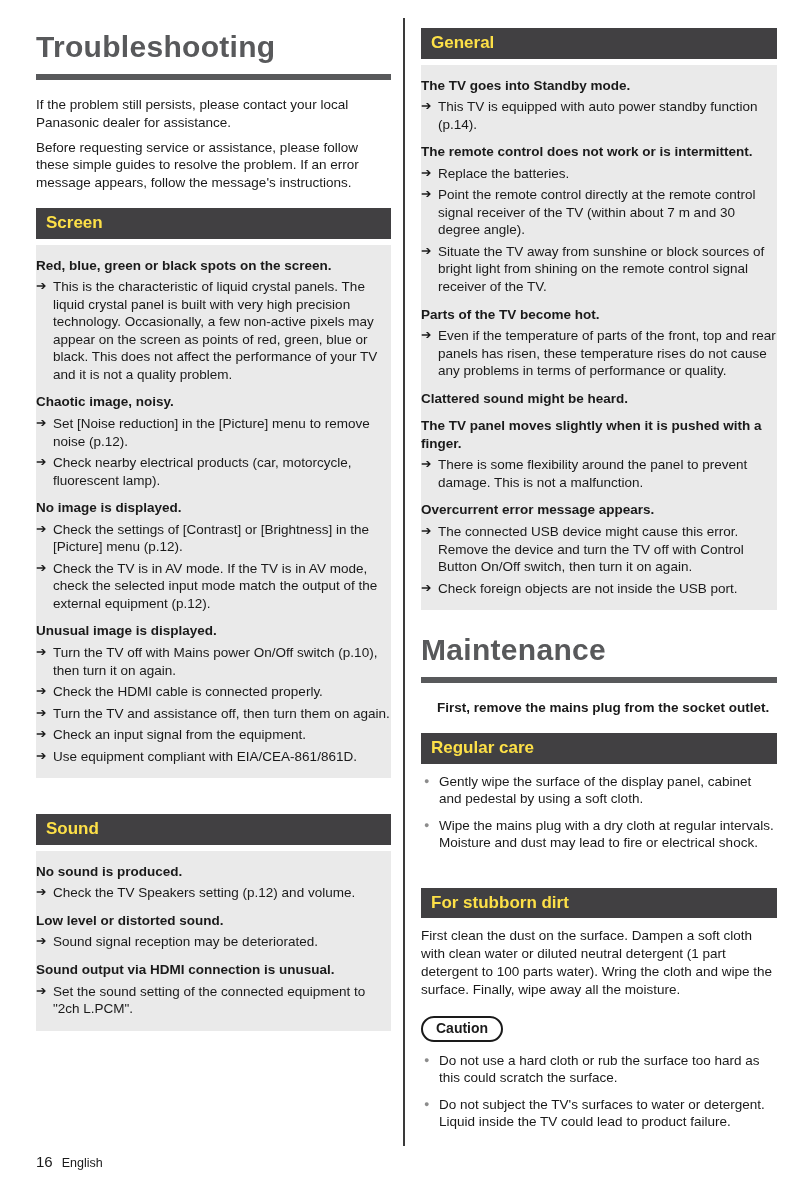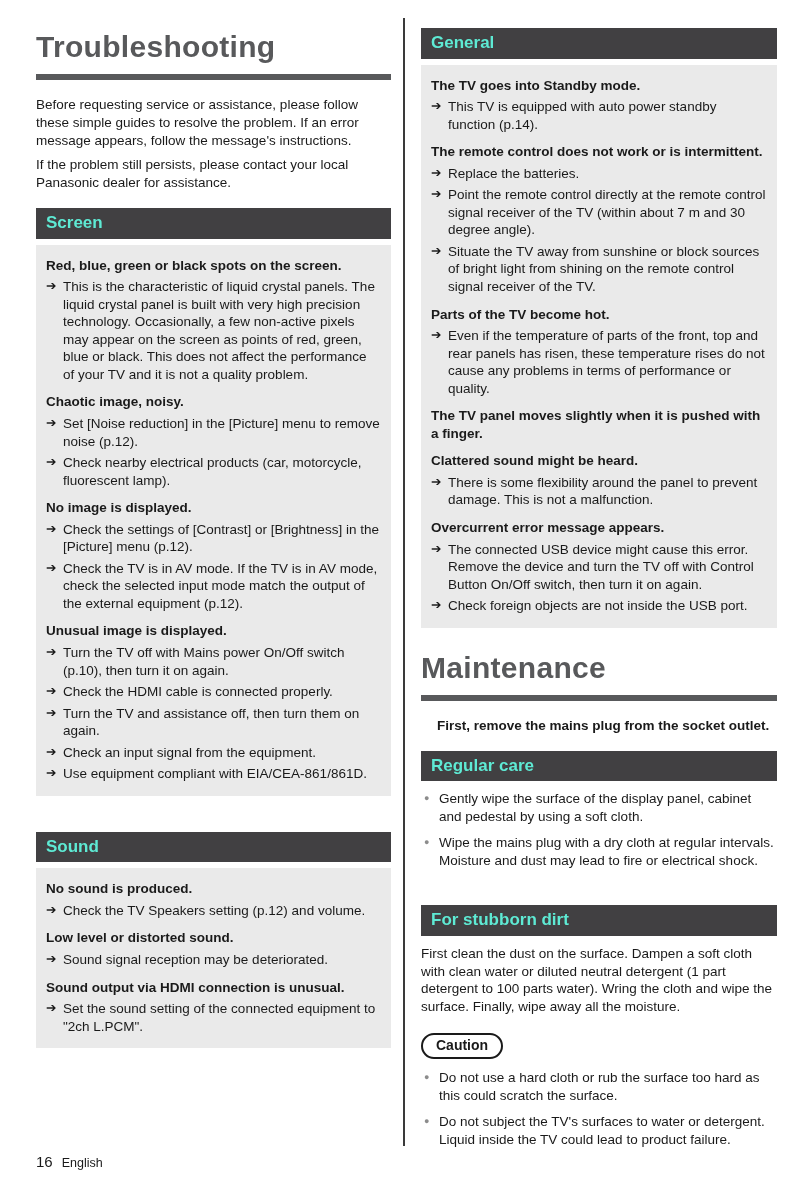--- a/index.html
+++ b/index.html
@@ -17,27 +17,27 @@
   .col-right { left:421px; top:28px; width:356px; }
 
   .big-title { font-size:30px; font-weight:bold; color:#58595b; letter-spacing:0.3px; line-height:1.1; }
   .big-title.maintenance { margin-top:23px; }
   .title-rule { height:6px; background:#58595b; margin:11px 0 16px; width:100%; }
 
   .para { font-size:13.5px; line-height:1.32; margin-bottom:7px; }
   .para.lead { font-weight:bold; margin:4px 0 14px;padding-left:16px; }
 
   .section-header {
-    background:#414042; color:#5eead4; font-size:17px; font-weight:bold;
+    background:#414042; color:#fde047; font-size:17px; font-weight:bold;
     padding:5px 10px 6px; margin-top:16px; line-height:1.15;
   }
   .col-right > .section-header:first-child { margin-top:0; }
   .section-header.gap-lg { margin-top:36px; }
 
-  .qa-box { background:#eaeaea; margin-top:6px; padding:2px 10px 13px; }
+  .qa-box { background:#eaeaea; margin-top:6px; padding:2px 0 13px; }
 
   .qa-item { display:flex; align-items:flex-start; font-size:13.5px; line-height:1.3; margin-top:4px; }
   .qa-item.q { font-weight:bold; margin-top:10px; }
   .qa-item .marker { flex:0 0 17px; }
   .qa-item.a .marker { font-size:12.5px; line-height:1.35; }
   .qa-item .text { flex:1 1 auto; }
 
   .bullet-list { margin-top:8px; }
   .bullet-list .qa-item { margin-top:9px; }
   .qa-item.bullet .marker { flex:0 0 18px; font-size:9px; line-height:1; padding-top:4px; padding-left:3px; color:#8c8c8c; }
@@ -55,22 +55,22 @@
 <body>
 
 <div class="page">
 
   <div class="divider"></div>
 
   <div class="col col-left">
     <h1 class="big-title">Troubleshooting</h1>
     <div class="title-rule"></div>
 
+    <p class="para">If the problem still persists, please contact your local Panasonic dealer for assistance.</p>
     <p class="para">Before requesting service or assistance, please follow these simple guides to resolve the problem. If an error message appears, follow the message's instructions.</p>
-    <p class="para">If the problem still persists, please contact your local Panasonic dealer for assistance.</p>
 
     <div class="section-header">Screen</div>
     <div class="qa-box">
 
         <div class="qa-item q">
 
           <span class="text">Red, blue, green or black spots on the screen.</span>
         </div>
 
         <div class="qa-item a">
@@ -214,26 +214,26 @@
           <span class="text">Parts of the TV become hot.</span>
         </div>
 
         <div class="qa-item a">
           <span class="marker">➔</span>
           <span class="text">Even if the temperature of parts of the front, top and rear panels has risen, these temperature rises do not cause any problems in terms of performance or quality.</span>
         </div>
 
         <div class="qa-item q">
 
+          <span class="text">Clattered sound might be heard.</span>
+        </div>
+
+        <div class="qa-item q">
+
           <span class="text">The TV panel moves slightly when it is pushed with a finger.</span>
-        </div>
-
-        <div class="qa-item q">
-
-          <span class="text">Clattered sound might be heard.</span>
         </div>
 
         <div class="qa-item a">
           <span class="marker">➔</span>
           <span class="text">There is some flexibility around the panel to prevent damage. This is not a malfunction.</span>
         </div>
 
         <div class="qa-item q">
 
           <span class="text">Overcurrent error message appears.</span>

